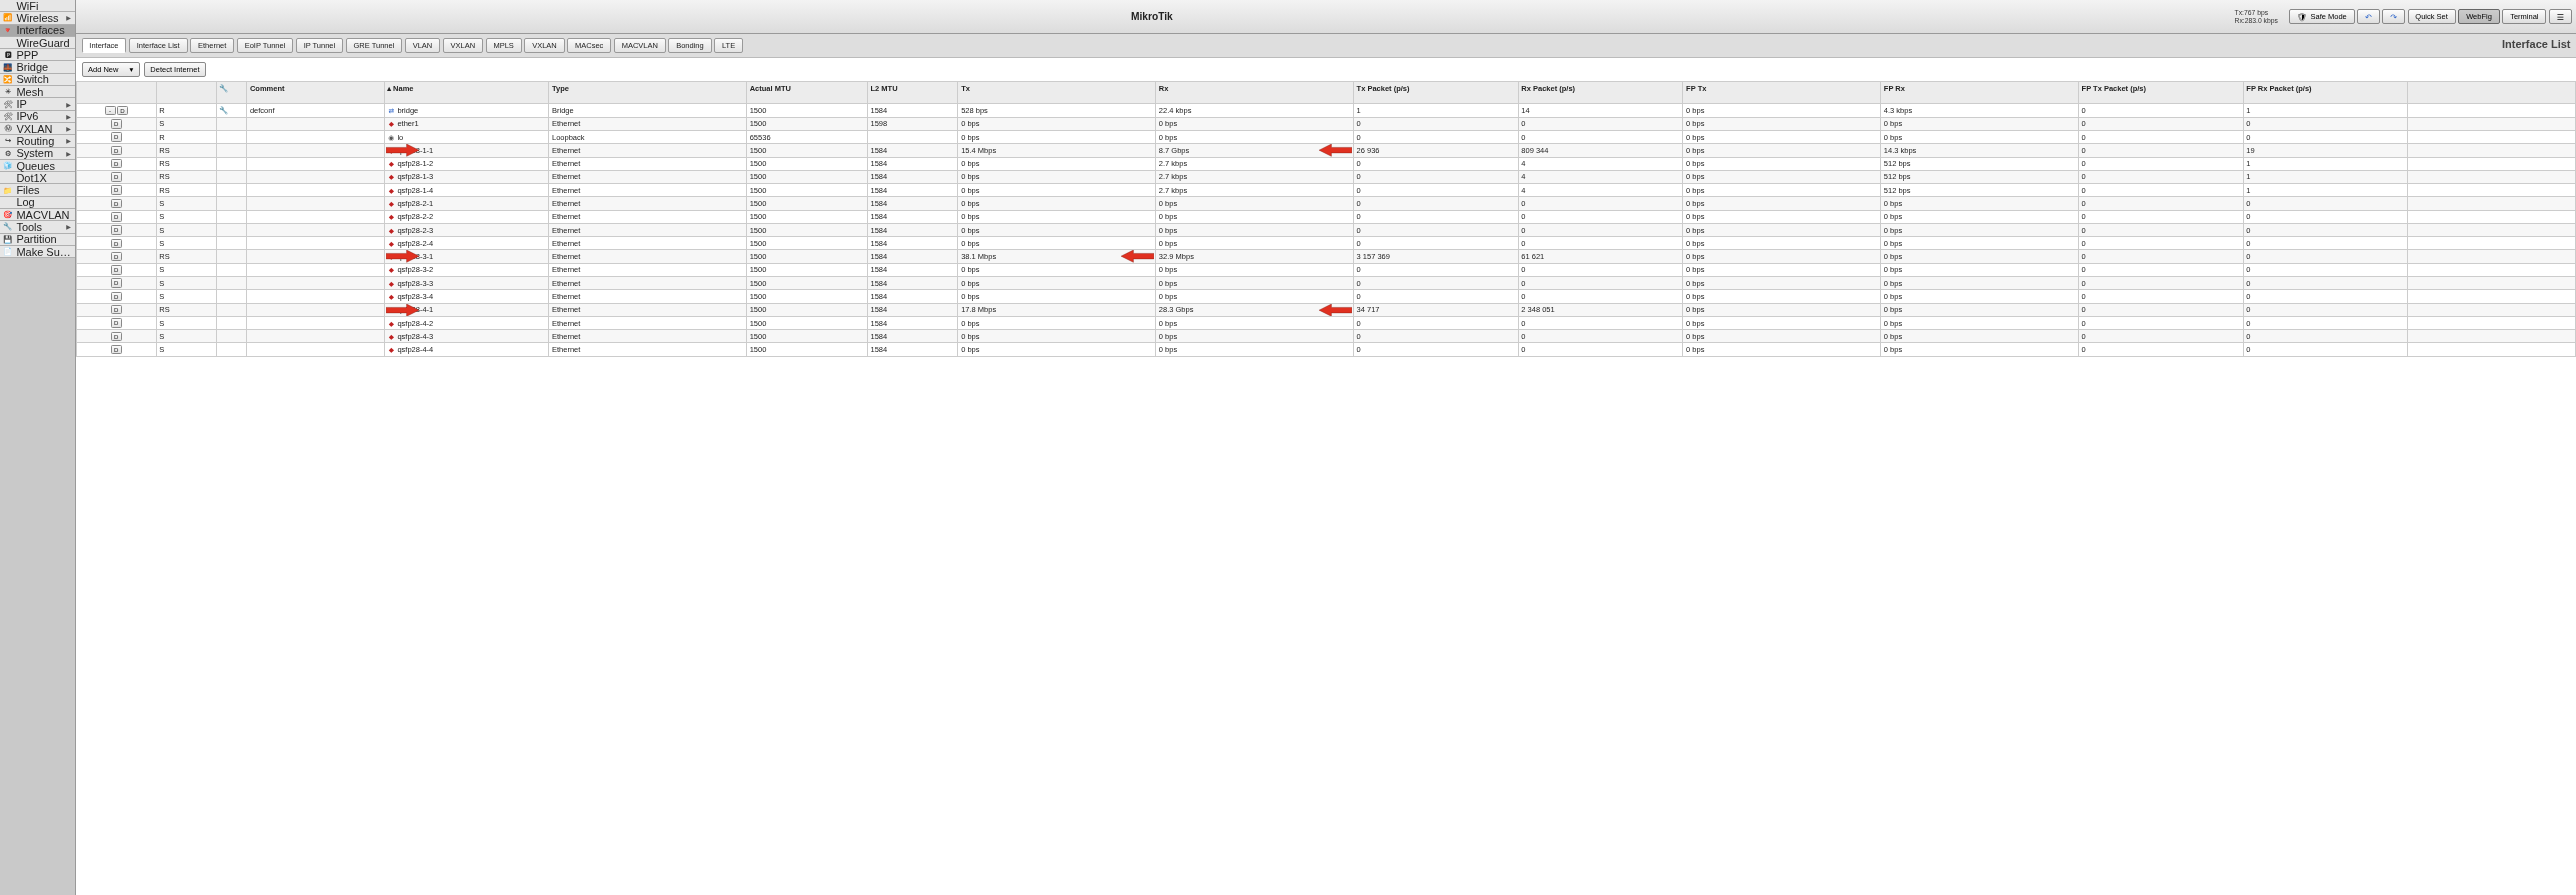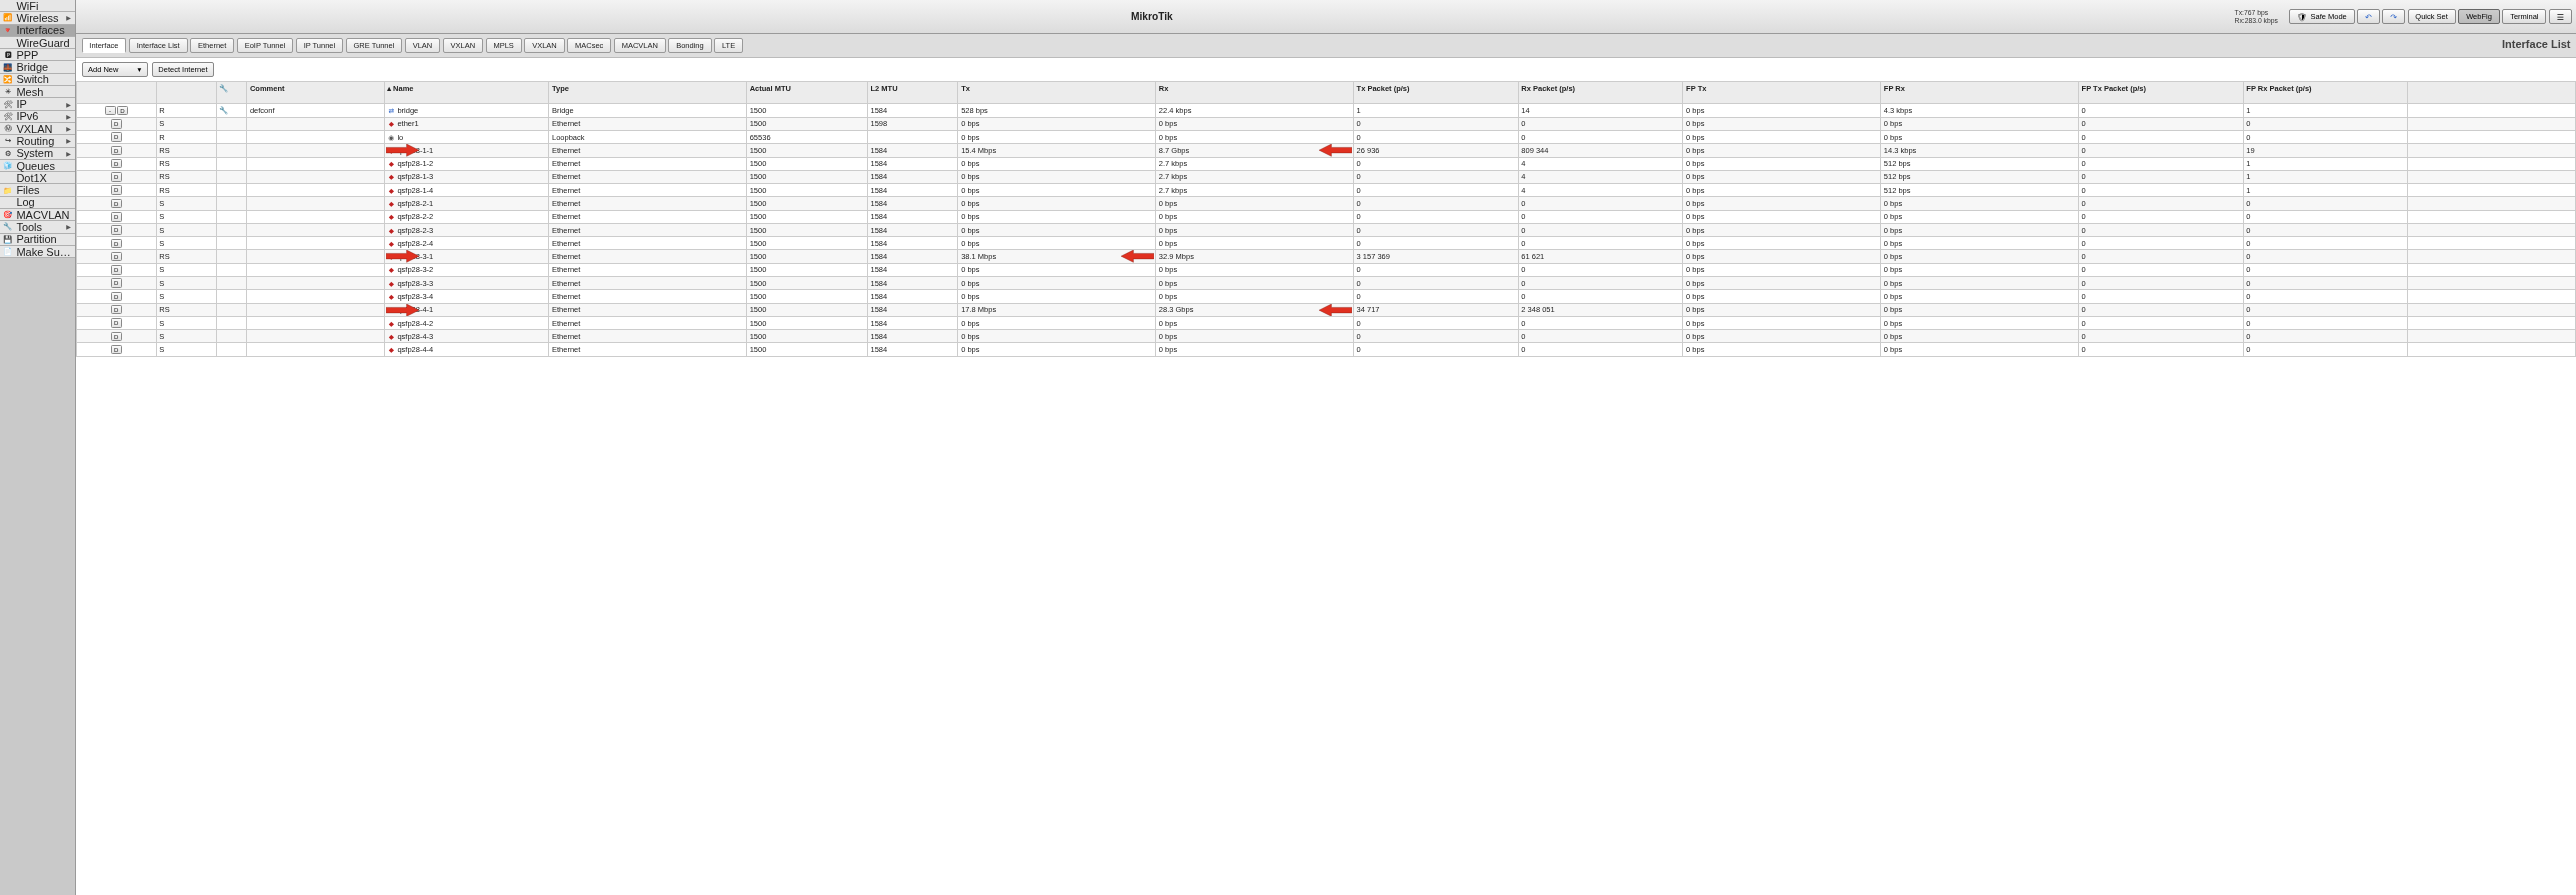--- a/index.html
+++ b/index.html
@@ -22,21 +22,21 @@
 .tb-btn.active{background:linear-gradient(#ccc,#bbb);border-color:#666}
 .tb-btn .ico{font-size:8.2px}
 
 .subtab-row{display:flex;padding:4.1px 5.5px;border-bottom:0.7px solid #bbb;background:#dedede;position:relative}
 .subtabs{display:flex;gap:2.7px}
 .subtab{padding:2px 6.8px;border:0.7px solid #999;border-radius:2px;background:linear-gradient(#fafafa,#e3e3e3);cursor:pointer;font-size:7.5px}
 .subtab.active{background:#fff;border-bottom-color:#fff}
 .page-heading{margin-left:auto;font-weight:bold;font-size:11px;color:#444}
 
 .toolbar{display:flex;gap:4.1px;padding:4.1px 5.5px}
-.tool-btn{padding:2px 5.5px;border:0.7px solid #888;border-radius:2px;background:linear-gradient(#fafafa,#e3e3e3);cursor:pointer;font-size:7.5px;display:flex;align-items:flex-start;gap:19px}
+.tool-btn{padding:2px 5.5px;border:0.7px solid #888;border-radius:2px;background:linear-gradient(#fafafa,#e3e3e3);cursor:pointer;font-size:7.5px;display:flex;align-items:flex-start;gap:11px}
 .count-row{padding:2.7px 6.8px;border-top:0.7px solid #ccc;border-bottom:0.7px solid #ccc;font-size:7.5px;background:#f6f6f6}
 
 .table-wrap{overflow:auto}
 table{border-collapse:collapse;width:100%;table-layout:fixed}
 th,td{border:0.7px solid #ccc;padding:1.4px 2.7px;text-align:left;font-size:7.5px;background:#fff;height:12.3px;overflow:hidden;white-space:nowrap}
 th{background:#ececec;font-weight:bold;vertical-align:top;height:22px}
 tr:nth-child(even) td{background:#f7f7f7}
 .row-btns{display:flex;gap:1.4px;justify-content:center}
 .row-btn{width:11px;height:9.5px;border:0.7px solid #888;border-radius:1.4px;background:linear-gradient(#fafafa,#e3e3e3);font-size:6.1px;line-height:8.2px;text-align:center;cursor:pointer}
 .iface-icon{display:inline-block;width:8.2px;text-align:center;margin-right:2px;font-size:6.8px}

